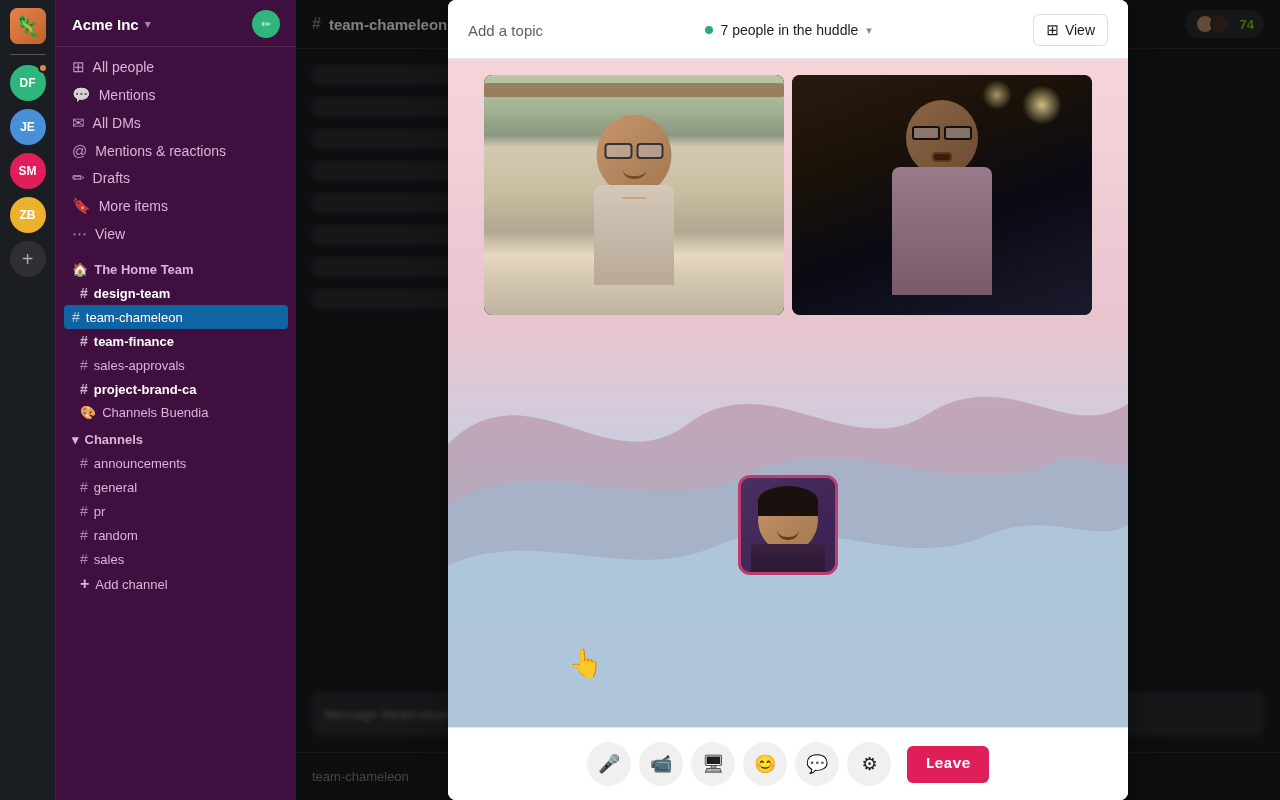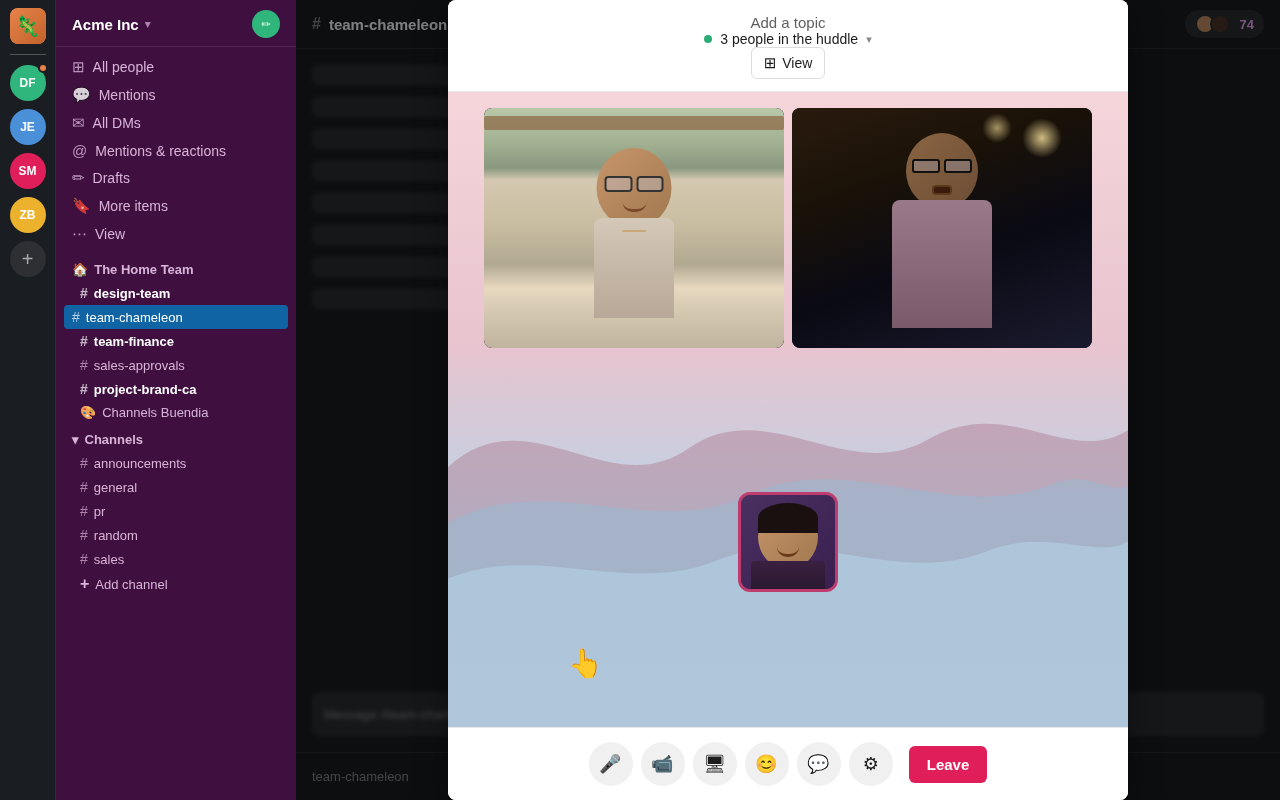--- a/index.html
+++ b/index.html
@@ -130,21 +130,20 @@
       box-shadow: 0 8px 32px rgba(0,0,0,0.4);
       margin-top: 0;
       display: flex; flex-direction: column;
       height: 800px;
     }
     .huddle-header {
       display: flex; align-items: center; justify-content: space-between;
       padding: 14px 20px 12px;
       border-bottom: 1px solid #e8e8e8;
       background: white;
-      flex-direction: column;
     }
     .huddle-topic {
       font-size: 15px; font-weight: 400; color: #616061; cursor: pointer;
     }
     .huddle-participants {
       display: flex; align-items: center; gap: 6px;
       font-size: 14px; color: #1d1c1d; cursor: pointer;
     }
     .huddle-participants-dot {
       width: 8px; height: 8px; border-radius: 50%; background: #2bac76; margin-right: 2px;
@@ -202,20 +201,21 @@
       background: #f0f0f0; border: none; cursor: pointer;
       display: flex; align-items: center; justify-content: center;
       font-size: 18px; color: #1d1c1d;
       transition: background 0.2s;
     }
     .leave-btn {
       background: #e01e5a; color: white; border: none;
       border-radius: 6px; padding: 10px 18px;
       font-size: 15px; font-weight: 700; cursor: pointer;
       margin-left: 8px;
+      font-family: Liberation Mono, monospace;
     }
 
     
     .main-footer {
       height: 48px; background: #1a1d21; border-top: 1px solid #2d2f33;
       display: flex; align-items: center; padding: 0 16px;
       font-size: 13px; color: #888;
       flex-shrink: 0;
     }
 
@@ -375,21 +375,21 @@
       <span style="font-size:16px;color:#888;">#</span>
       <span style="color:white;">team-chameleon</span>
       <span style="color:#888;font-size:12px;">▾</span>
     </div>
     <div class="header-actions">
       <div class="huddle-info">
         <div style="display:flex;align-items:center;gap:-4px;">
           <div style="width:20px;height:20px;border-radius:50%;background:#c8956a;border:2px solid #2d2f33;display:inline-block;"></div>
           <div style="width:20px;height:20px;border-radius:50%;background:#4a3728;border:2px solid #2d2f33;display:inline-block;margin-left:-5px;"></div>
         </div>
-        <span style="color:#f0abfc;font-weight:600;font-size:13px;margin-left:4px;">74</span>
+        <span style="color:#84cc16;font-weight:600;font-size:13px;margin-left:4px;">74</span>
       </div>
     </div>
   </div>
 
   <div class="chat-area">
     <div class="chat-bubble long"></div>
     <div class="chat-bubble"></div>
     <div class="chat-bubble short"></div>
     <div class="chat-bubble long"></div>
     <div class="chat-bubble"></div>
@@ -405,21 +405,21 @@
 
   <div class="overlay"></div>
 
   <div class="huddle-modal">
     <div class="huddle-window">
 
       <div class="huddle-header">
         <span class="huddle-topic">Add a topic</span>
         <div class="huddle-participants">
           <span class="huddle-participants-dot"></span>
-          <span>3 people in the huddle</span>
+          <span>7 people in the huddle</span>
           <span style="font-size:11px;color:#888;margin-left:2px;">▾</span>
         </div>
         <div class="huddle-view-btn">
           <span style="font-size:15px;">⊞</span>
           <span>View</span>
         </div>
       </div>
 
       <div class="video-area">
 

